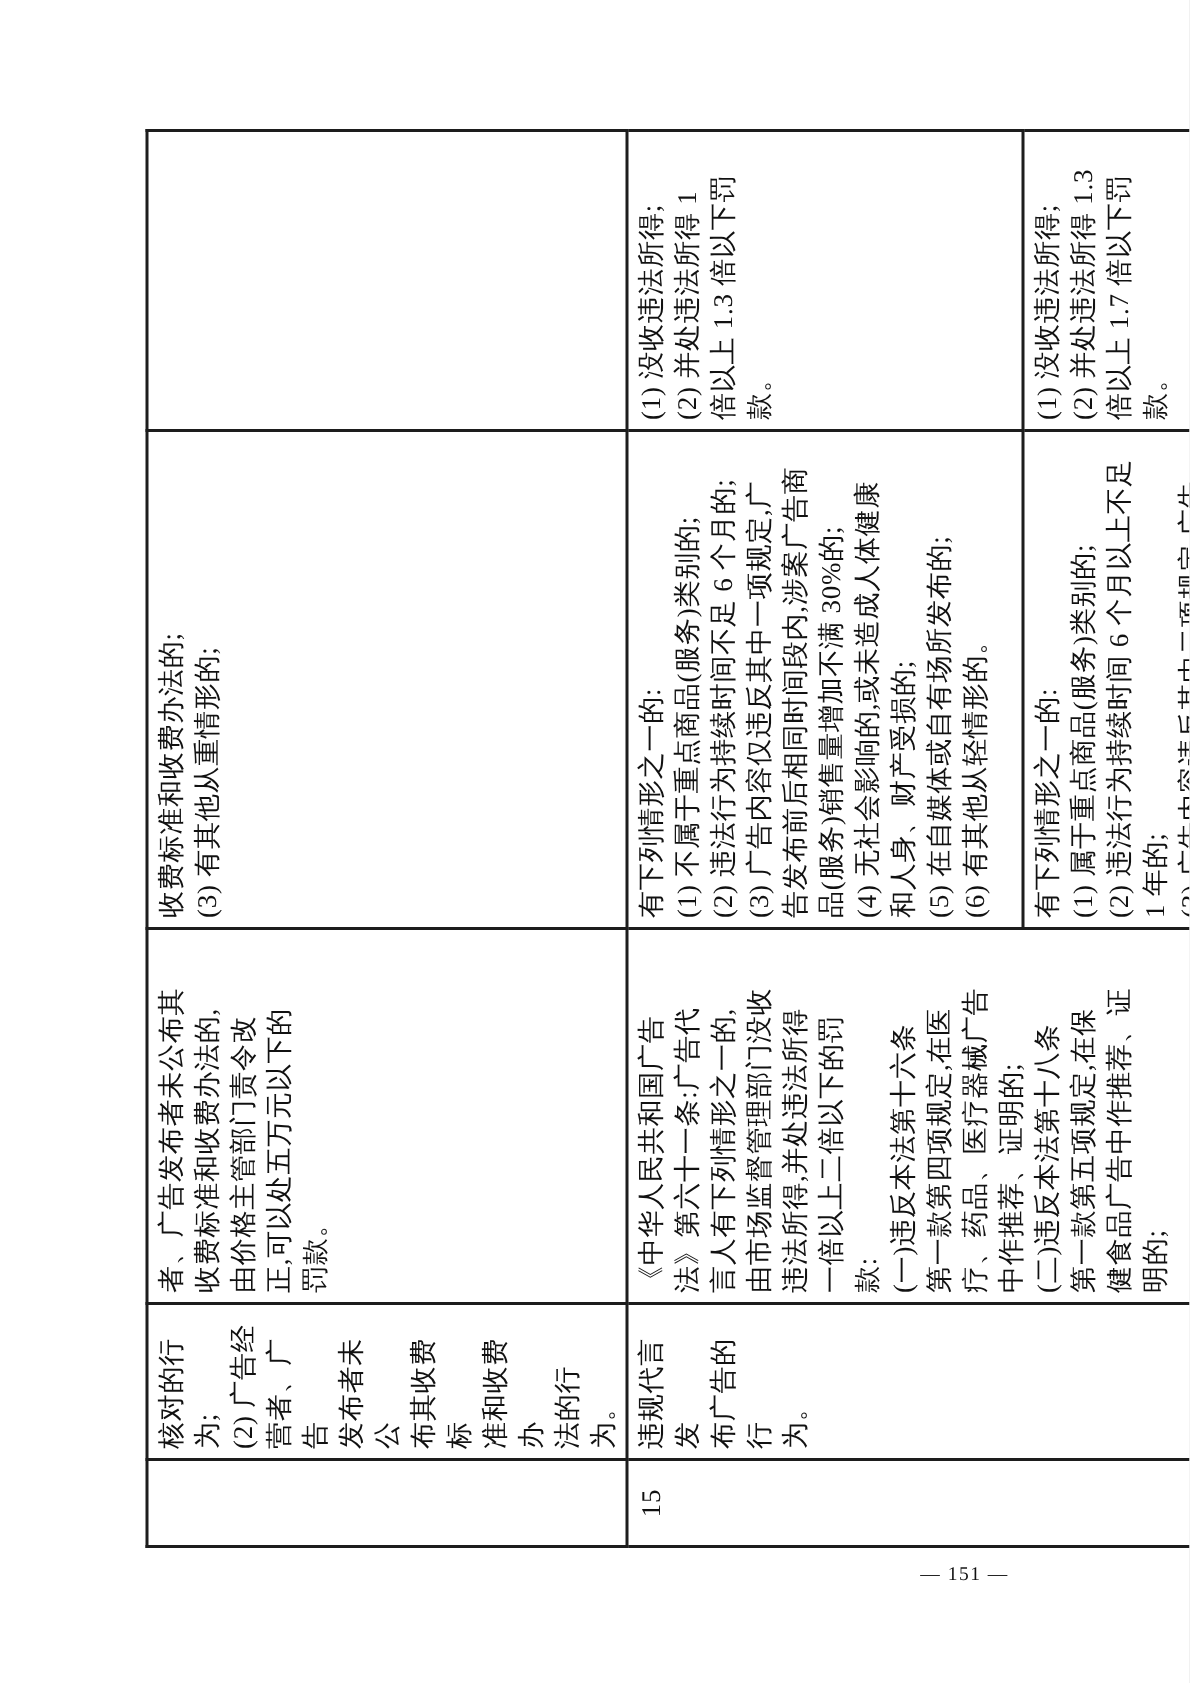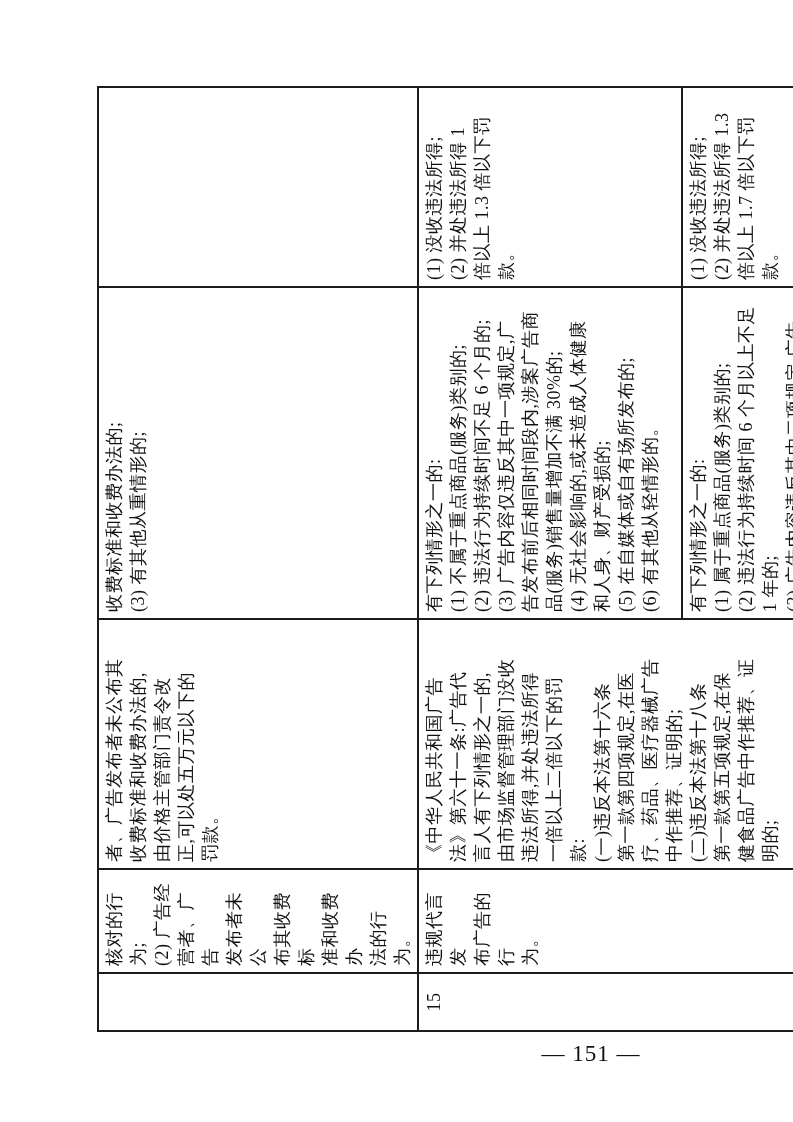--- a/index.html
+++ b/index.html
@@ -44,22 +44,22 @@
   td.narrow{font-size:17px;padding:3px 2px;line-height:23px;}
   td.act{
     vertical-align:middle;line-height:27px;padding:3px 8px;
   }
   td.basis{line-height:24px;}
   td.circ{line-height:26px;}
   td.penalty{
     vertical-align:middle;line-height:45px;padding:3px 8px;
   }
   .page-number{
-    position:absolute;left:536px;top:1041px;width:110px;
-    text-align:center;font-size:23px;letter-spacing:1px;color:#111;
+    position:absolute;left:588px;top:1041px;width:110px;
+    text-align:center;font-size:13px;letter-spacing:1px;color:#111;
   }
 </style>
 </head>
 <body>
 
 <div class="page">
 
   <div class="table-rotator">
     <table class="law">
       <colgroup>

